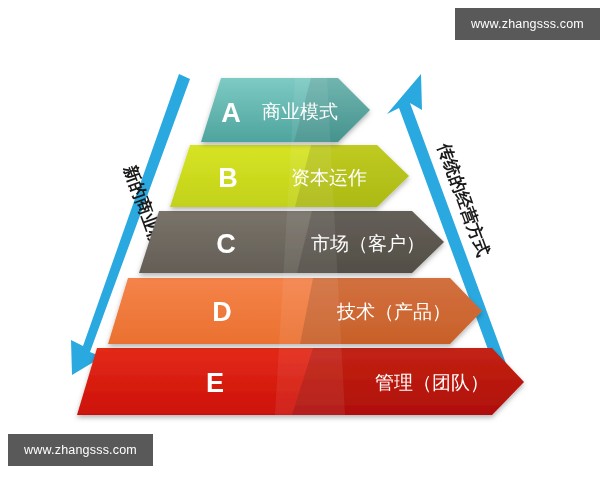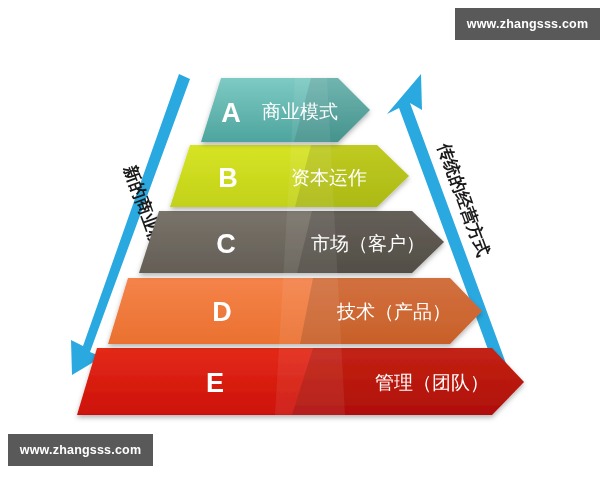--- a/index.html
+++ b/index.html
@@ -31,21 +31,20 @@
   .wm {
     position: absolute;
     background: #595959;
     color: #ffffff;
     font-size: 12.5px;
     letter-spacing: 0.2px;
     display: flex;
     align-items: center;
     justify-content: center;
     box-sizing: border-box;
-    font-weight: bold;
   }
   #watermark-top {
     right: 0px;
     top: 8px;
     width: 145px;
     height: 32px;
   }
   #watermark-bottom {
     left: 8px;
     bottom: 14px;

